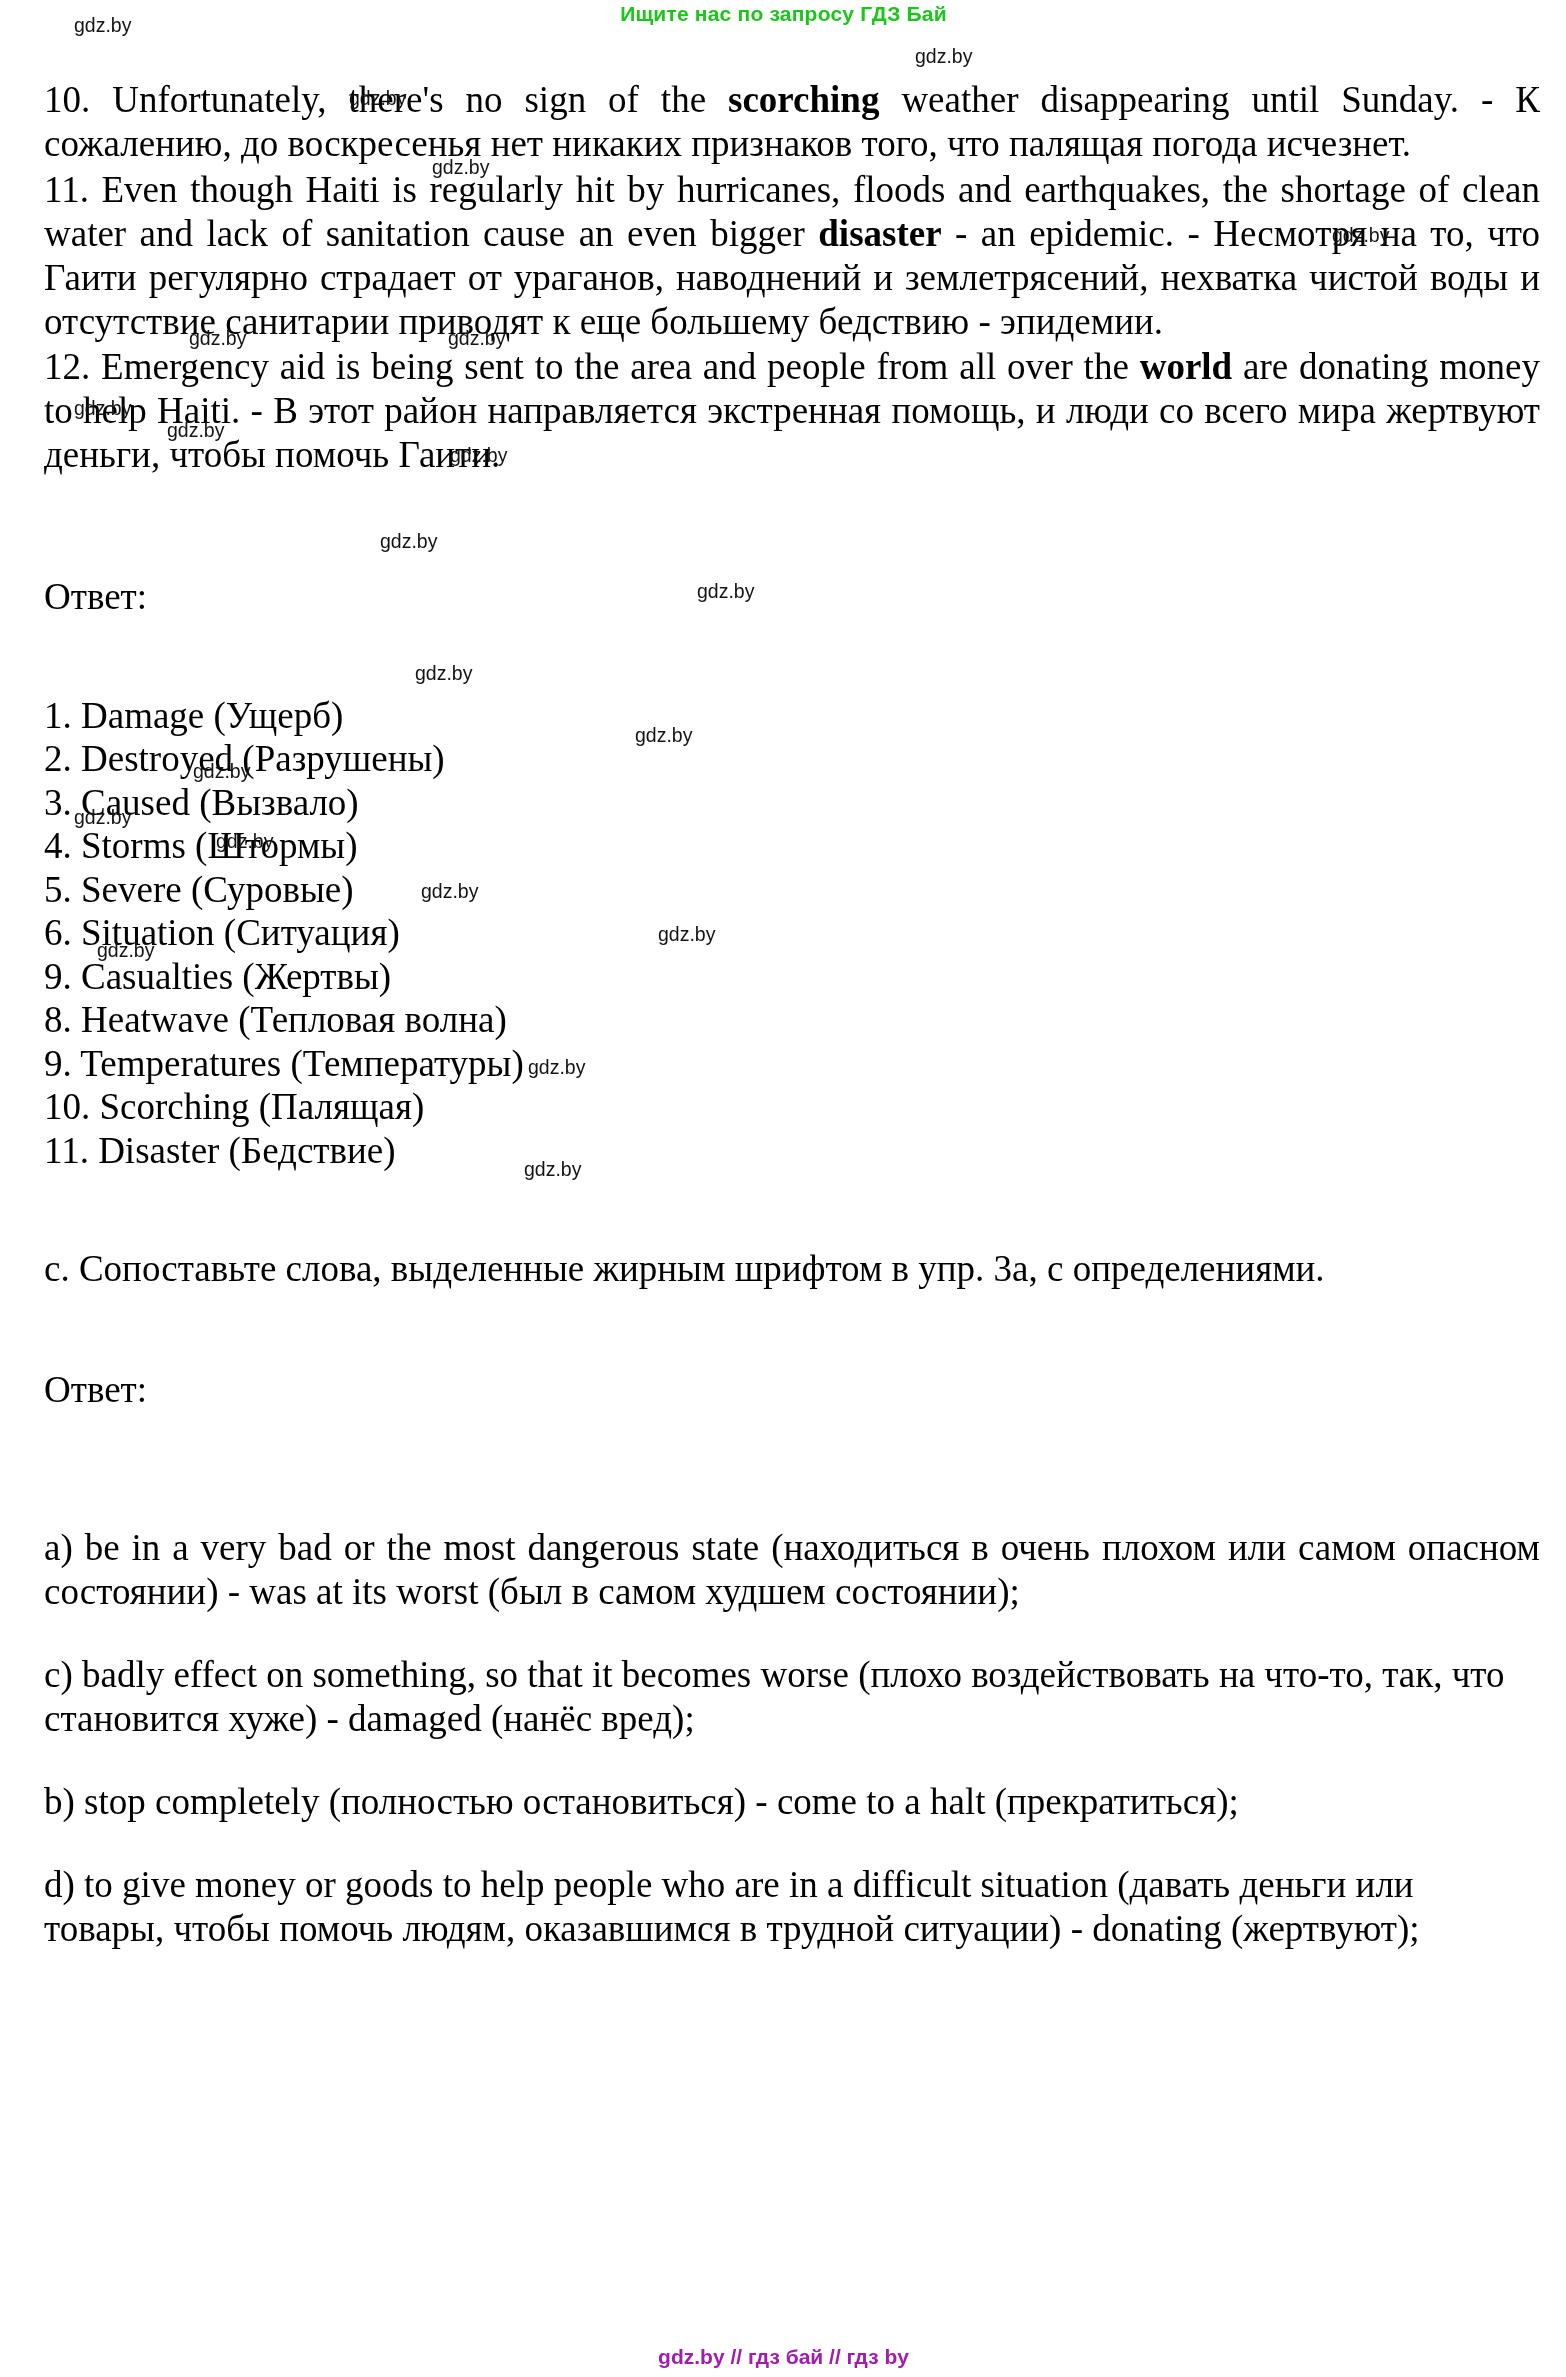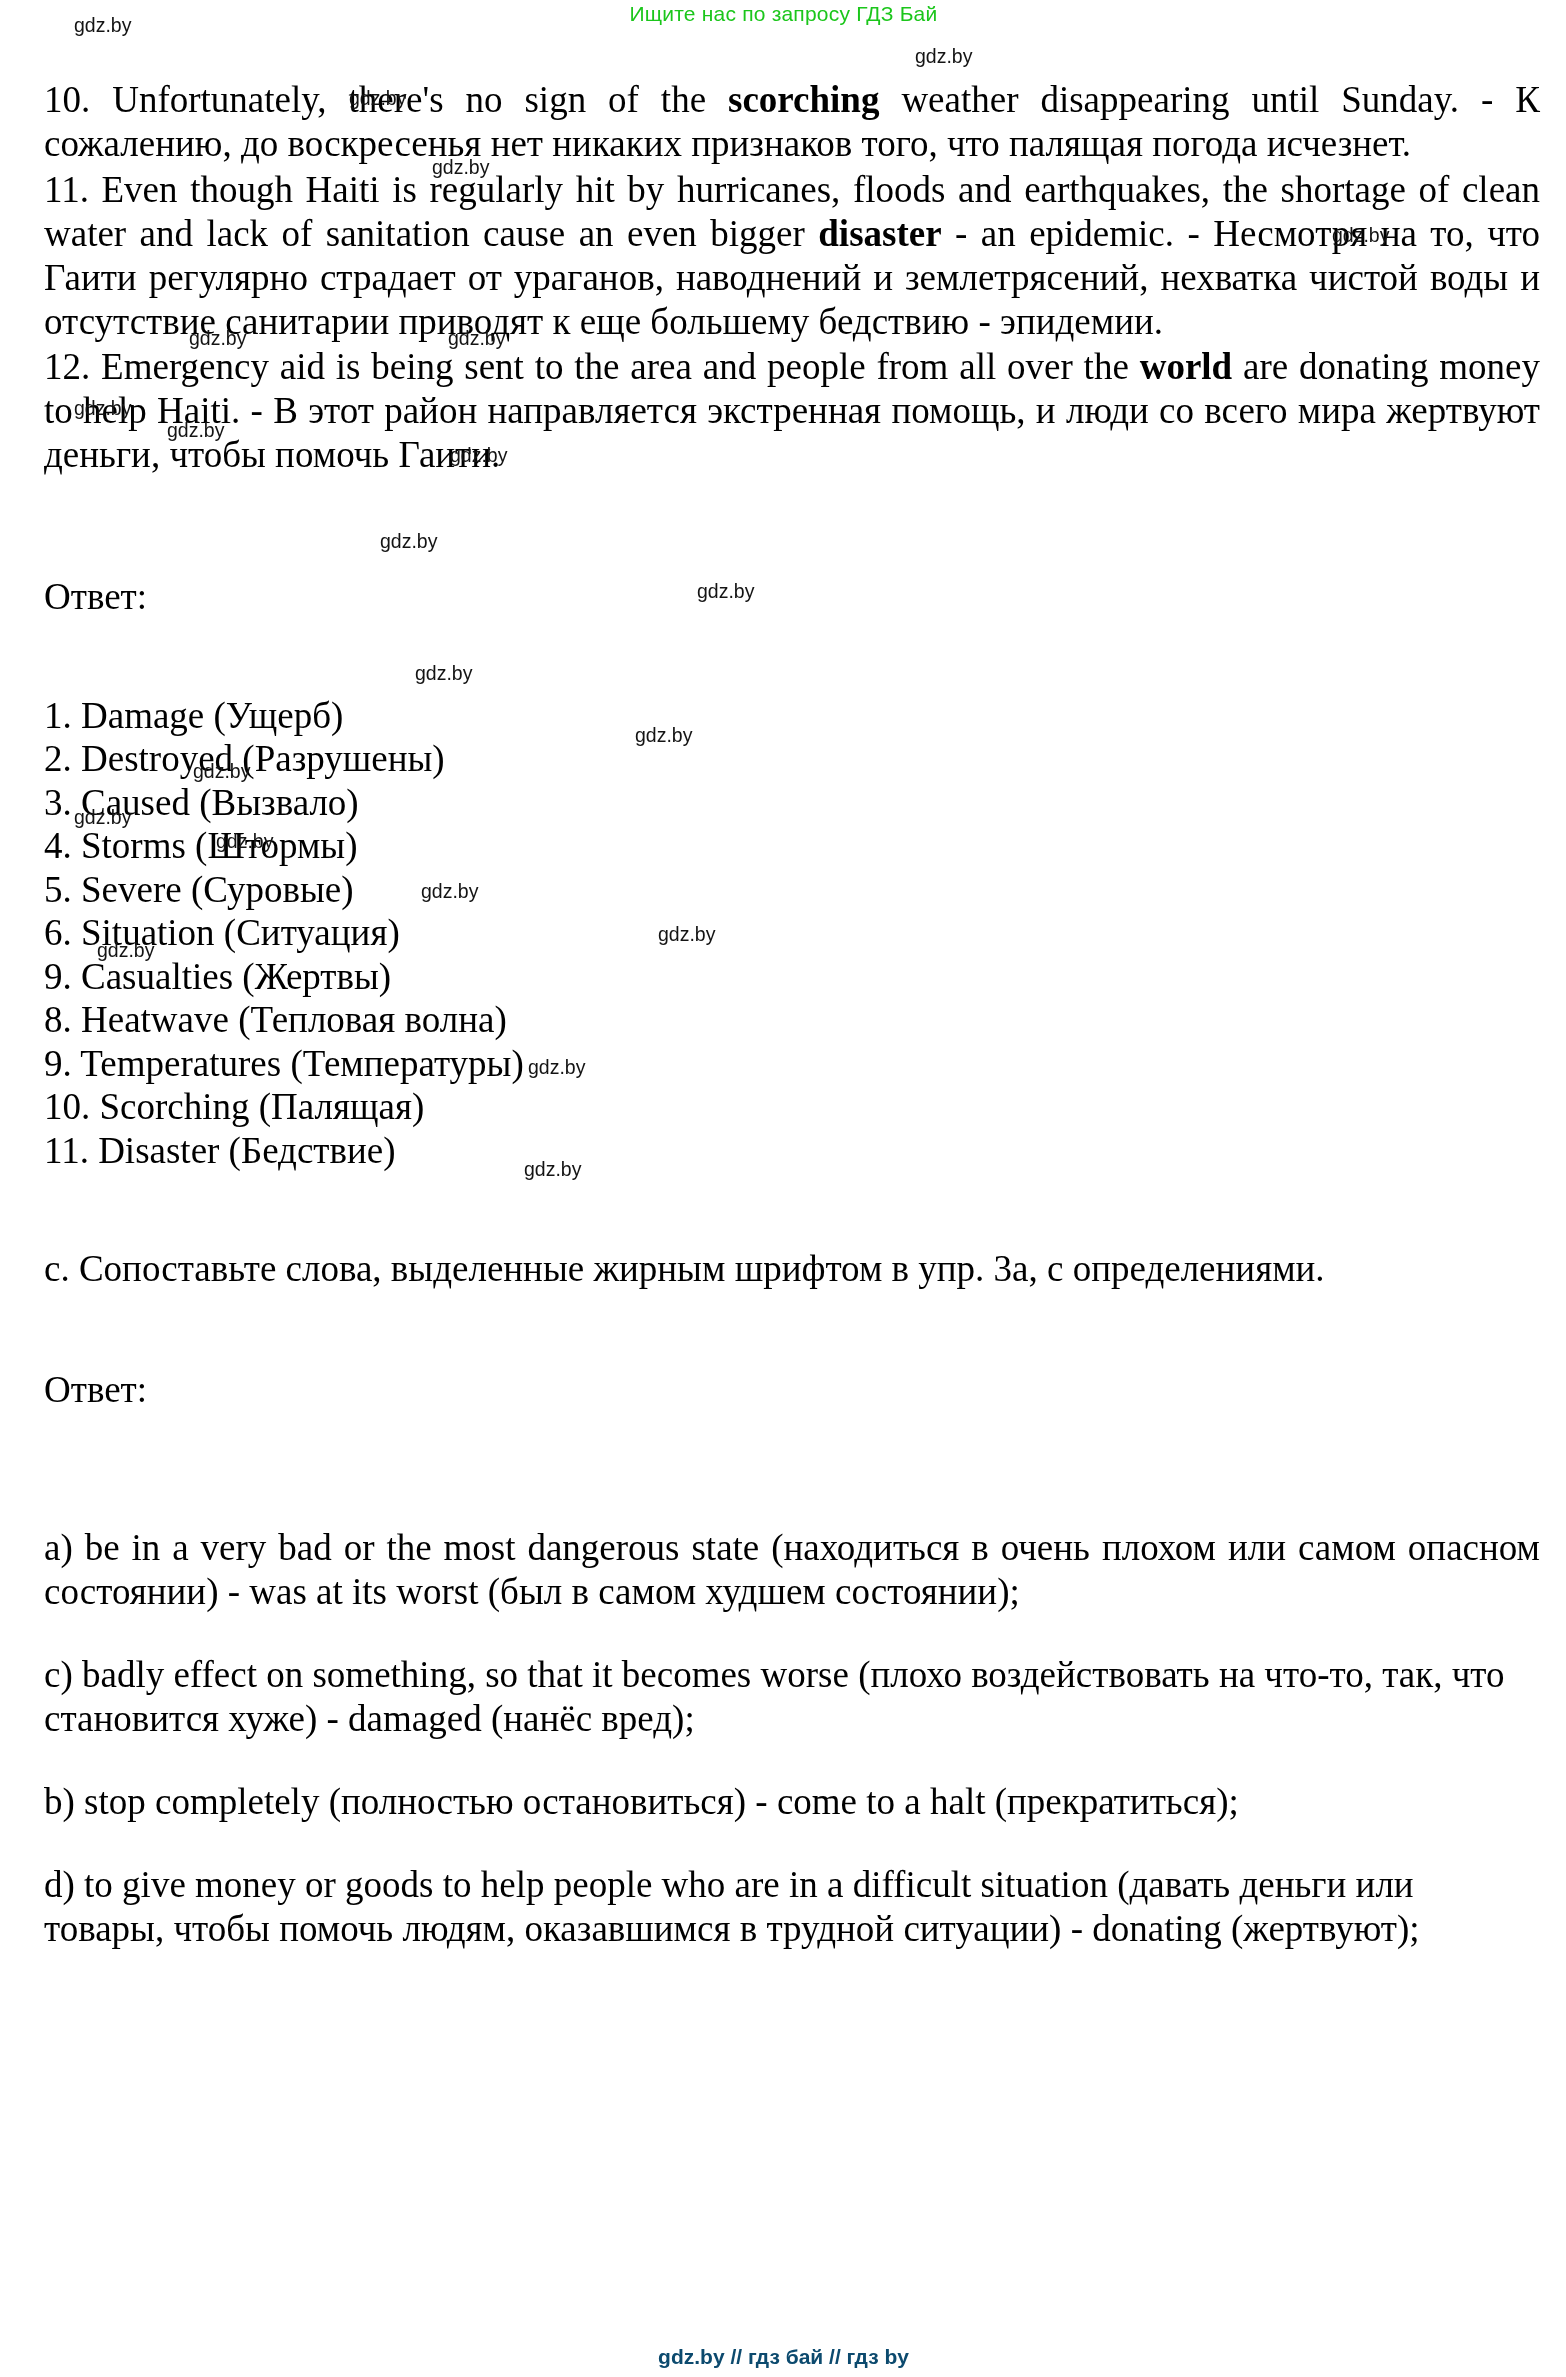--- a/index.html
+++ b/index.html
@@ -22,21 +22,21 @@
 
   
   .site-banner {
     position: absolute;
     top: 1.6px;
     left: 0;
     width: 100%;
     text-align: center;
     font-family: "Liberation Sans", "DejaVu Sans", sans-serif;
     font-size: 21px;
-    font-weight: 400;
+    font-weight: 700;
     color: #1bc61b;
     letter-spacing: 0.2px;
     white-space: nowrap;
   }
 
   
   .content {
     position: absolute;
     left: 44px;
     top: 78px;
@@ -91,21 +91,21 @@
   
   .site-footer {
     position: absolute;
     bottom: 7.8px;
     left: 0;
     width: 100%;
     text-align: center;
     font-family: "Liberation Sans", "DejaVu Sans", sans-serif;
     font-size: 21px;
     font-weight: 700;
-    color: #0c4a6e;
+    color: #a21caf;
     white-space: nowrap;
   }
 
   
   .wm {
     position: absolute;
     font-family: "Liberation Sans", "DejaVu Sans", sans-serif;
     font-size: 19.5px;
     color: #141414;
     white-space: nowrap;

